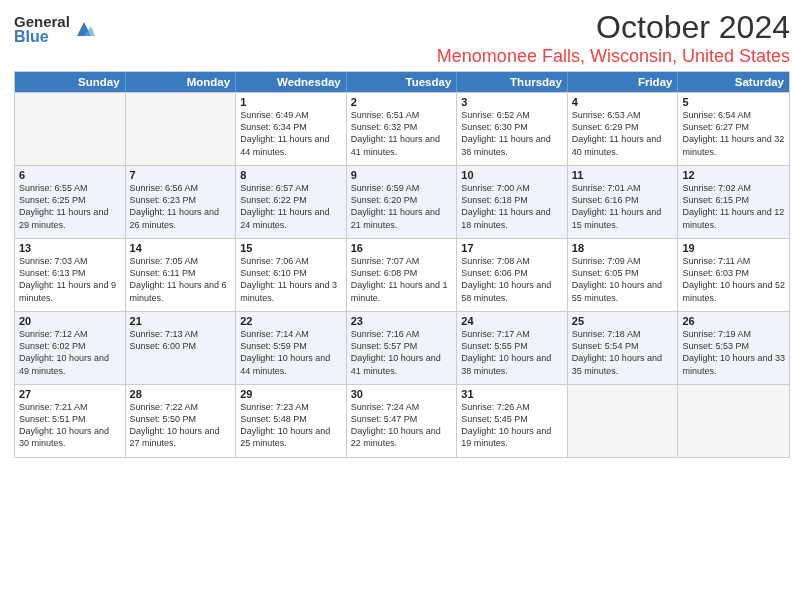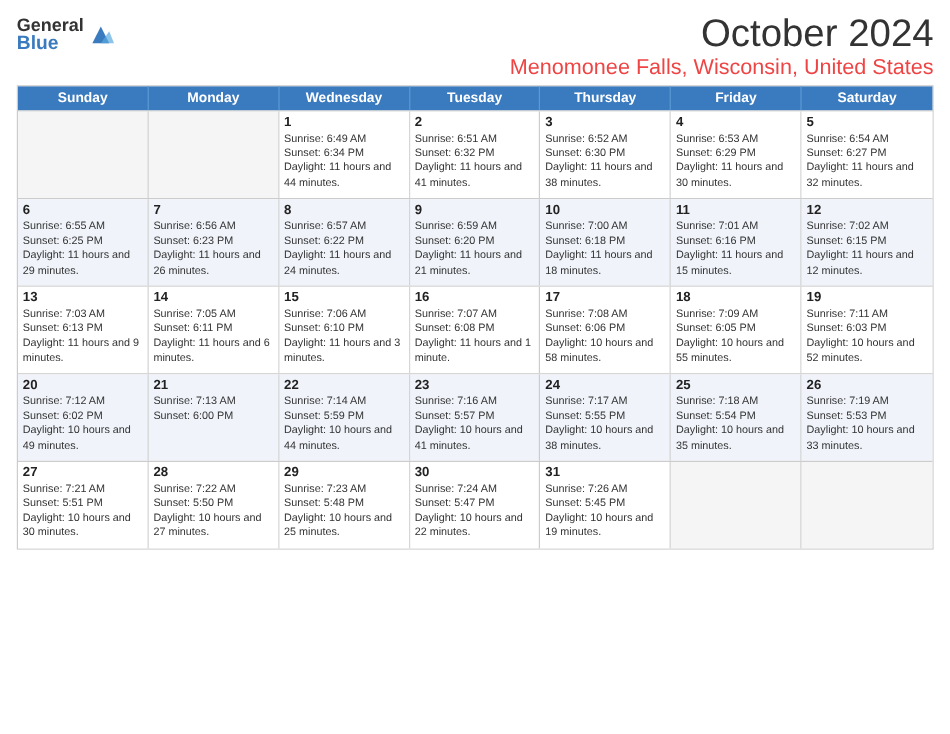--- a/index.html
+++ b/index.html
@@ -8,21 +8,21 @@
       height: 612px;
       font-family: Arial, sans-serif;
       background: #fff;
       overflow: hidden;
     }
     .page {
       width: 792px;
       height: 468px;
       display: flex;
       flex-direction: column;
-      padding: 10px 14px 10px 14px;
+      padding: 10px 2px 10px 14px;
     }
     .header {
       display: flex;
       align-items: flex-start;
       justify-content: space-between;
       margin-bottom: 4px;
     }
     .logo {
       display: flex;
       align-items: center;
@@ -74,21 +74,21 @@
       display: grid;
       grid-template-columns: repeat(7, 1fr);
       background: #3a7abf;
     }
     .cal-header-cell {
       color: #fff;
       font-size: 11.5px;
       font-weight: bold;
       padding: 4px 5px;
       border-right: 1px solid #5a9ad4;
-      text-align: center;
+      text-align: right;
     }
     .cal-header-cell:last-child { border-right: none; }
     .cal-body {
       flex: 1;
       display: flex;
       flex-direction: column;
     }
     .cal-row {
       display: grid;
       grid-template-columns: repeat(7, 1fr);
@@ -161,21 +161,21 @@
           <div class="cal-cell">
             <span class="cell-day">2</span>
             <div class="cell-info"><span>Sunrise: 6:51 AM</span><br><span>Sunset: 6:32 PM</span><br><span>Daylight: 11 hours and 41 minutes.</span></div>
           </div>
           <div class="cal-cell">
             <span class="cell-day">3</span>
             <div class="cell-info"><span>Sunrise: 6:52 AM</span><br><span>Sunset: 6:30 PM</span><br><span>Daylight: 11 hours and 38 minutes.</span></div>
           </div>
           <div class="cal-cell">
             <span class="cell-day">4</span>
-            <div class="cell-info"><span>Sunrise: 6:53 AM</span><br><span>Sunset: 6:29 PM</span><br><span>Daylight: 11 hours and 30 minutes.</span></div>
+            <div class="cell-info"><span>Sunrise: 6:53 AM</span><br><span>Sunset: 6:29 PM</span><br><span>Daylight: 11 hours and 40 minutes.</span></div>
           </div>
           <div class="cal-cell">
             <span class="cell-day">5</span>
             <div class="cell-info"><span>Sunrise: 6:54 AM</span><br><span>Sunset: 6:27 PM</span><br><span>Daylight: 11 hours and 32 minutes.</span></div>
           </div>
         </div>
         <div class="cal-row alt-row">
           <div class="cal-cell">
             <span class="cell-day">6</span>
             <div class="cell-info"><span>Sunrise: 6:55 AM</span><br><span>Sunset: 6:25 PM</span><br><span>Daylight: 11 hours and 29 minutes.</span></div>

